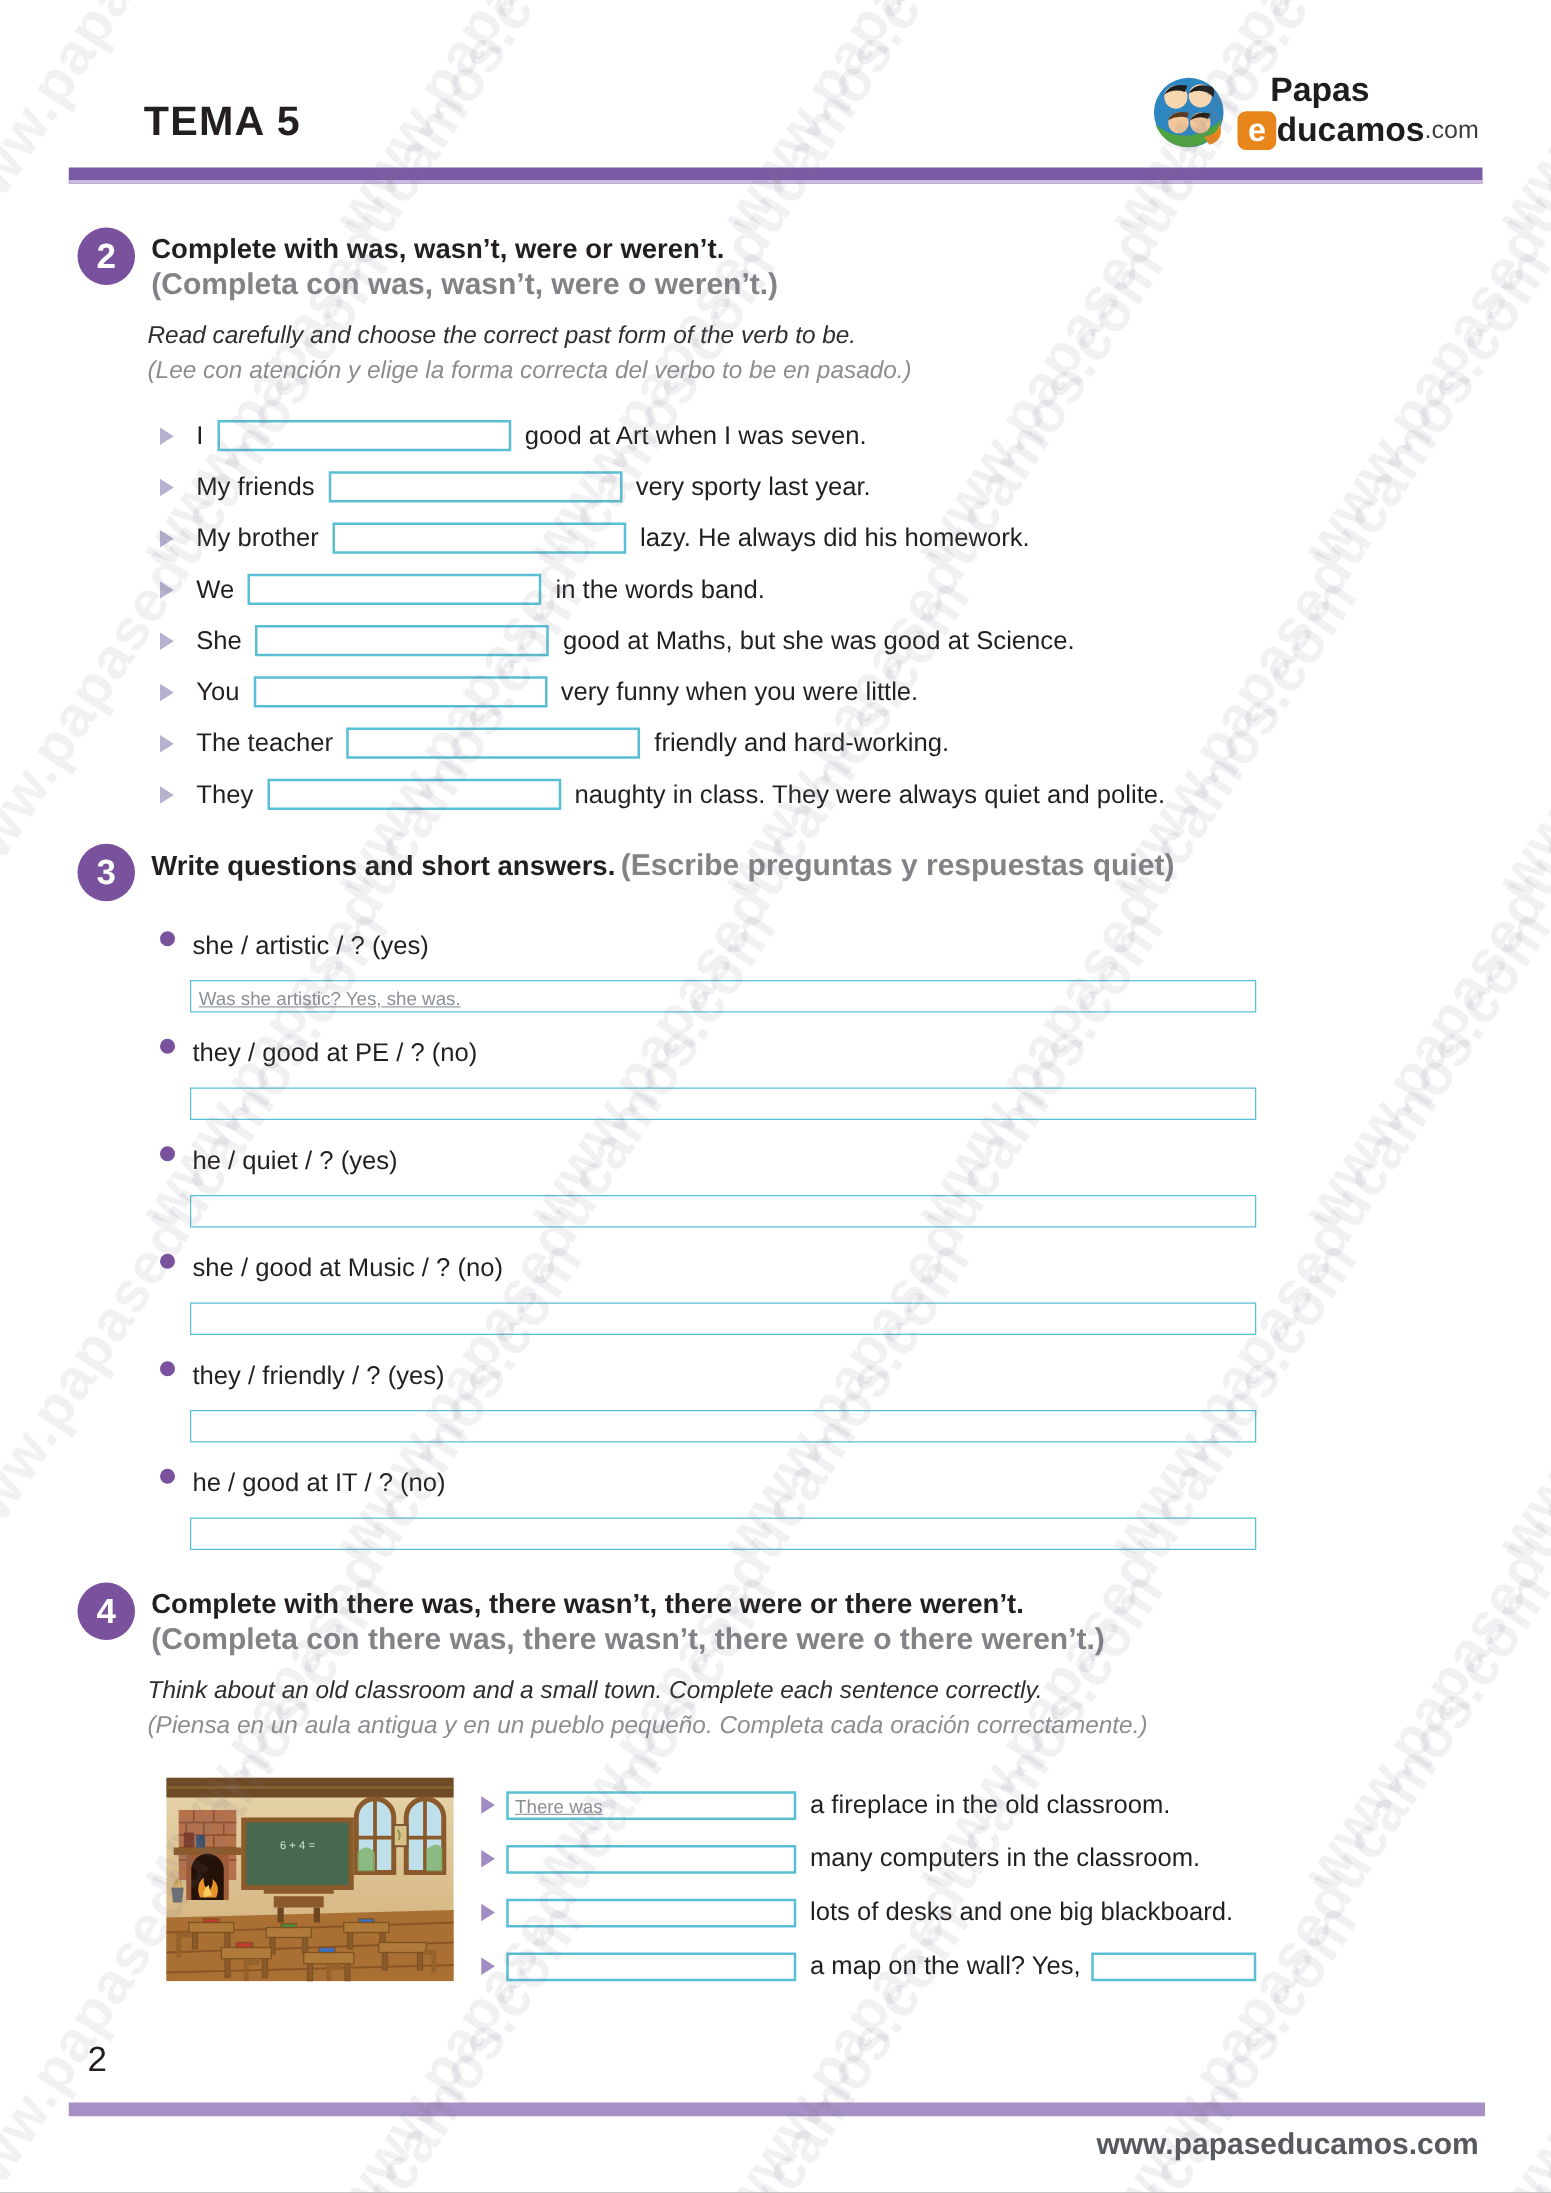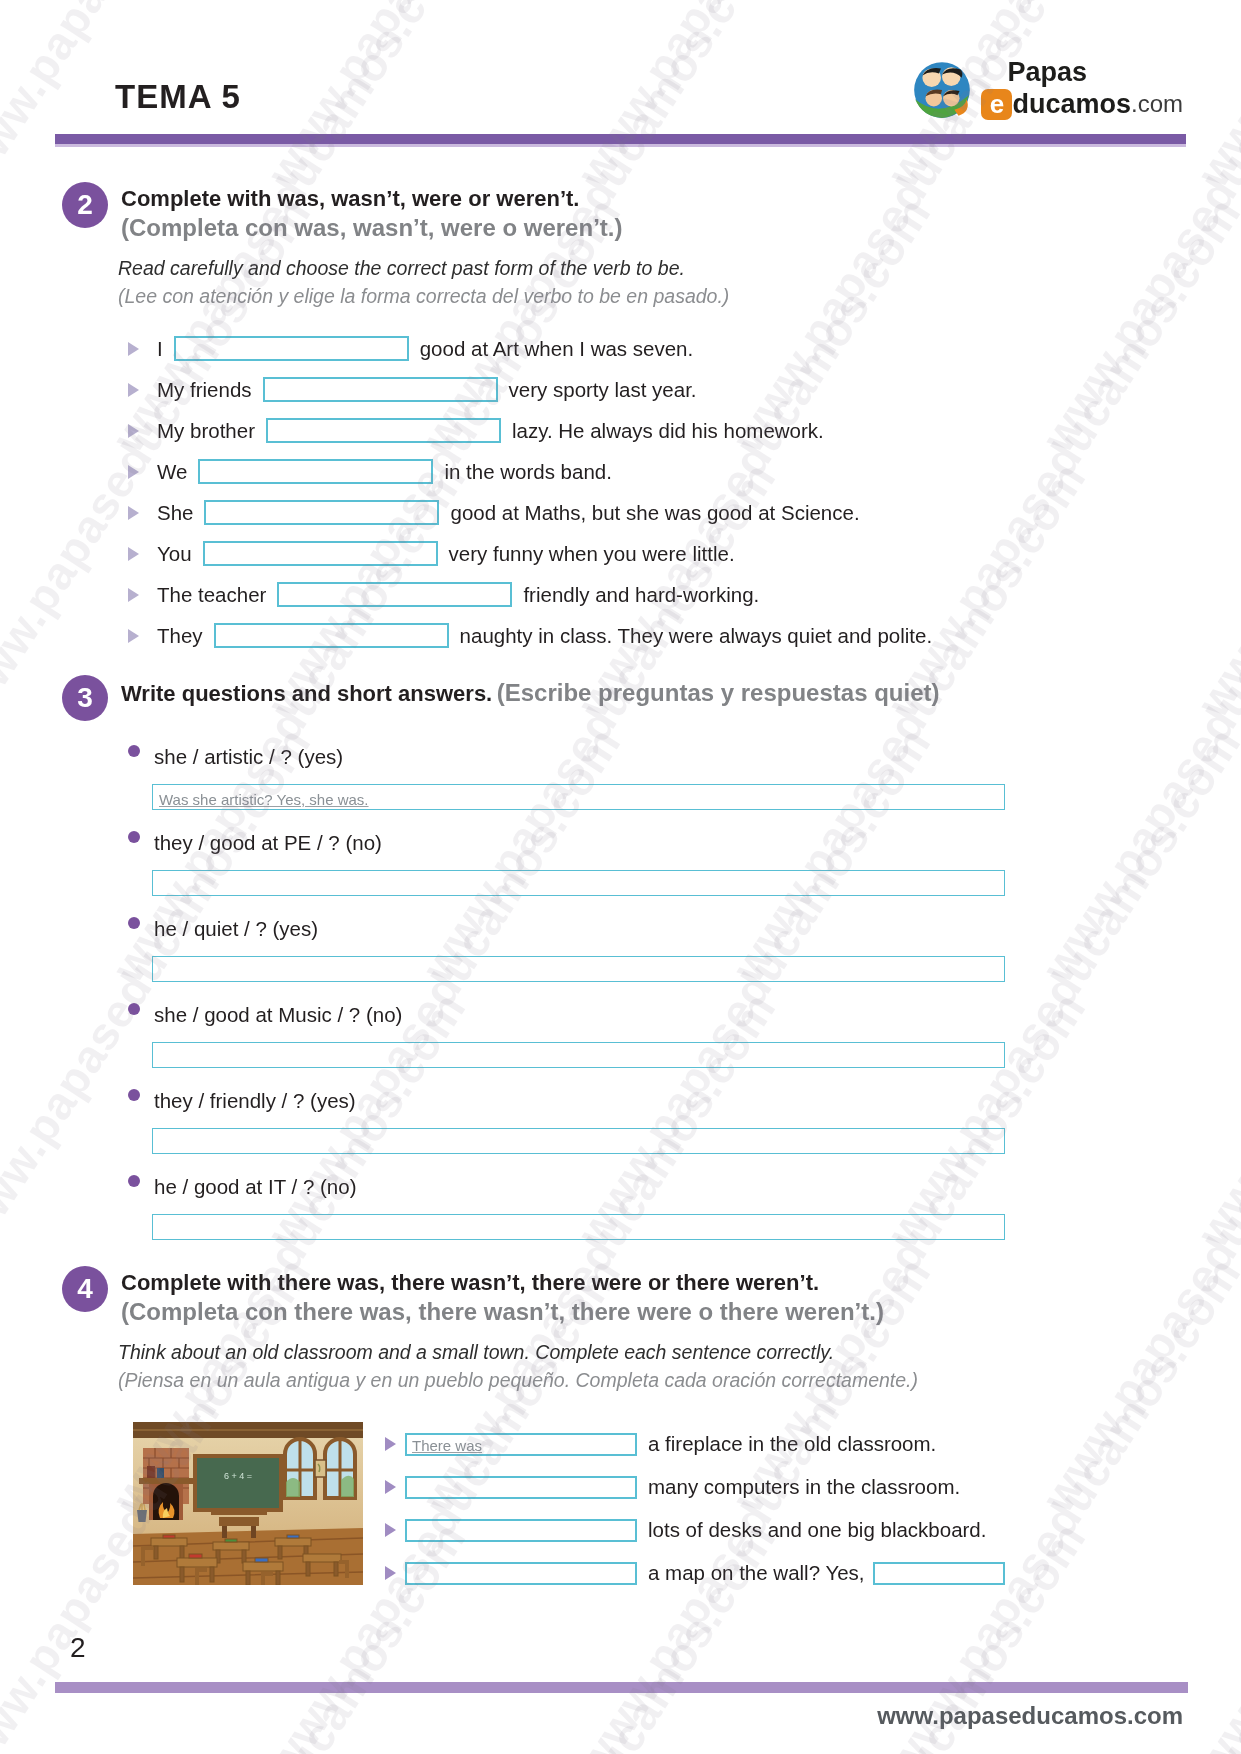--- a/index.html
+++ b/index.html
@@ -25,21 +25,21 @@
   
   .header{position:relative;z-index:2;display:flex;justify-content:space-between;align-items:flex-start;padding:56px 58px 0 115px;}
   .tema{font-size:33px;font-weight:bold;letter-spacing:1px;padding-top:22px;}
   .logo{display:flex;align-items:center;gap:6px;}
   .logo-icon{width:66px;height:66px;flex:0 0 auto;}
   .logo-text{line-height:1;}
   .logo-line1{font-size:27px;font-weight:bold;color:#1d1d1b;margin-left:26px;}
   .logo-line2{display:flex;align-items:center;margin-top:3px;}
   .logo-e{display:inline-flex;align-items:center;justify-content:center;width:31px;height:31px;border-radius:7px;background:#e8861b;color:#fff;font-size:26px;font-weight:bold;}
   .logo-rest{font-size:27px;font-weight:bold;color:#1d1d1b;}
-  .logo-tld{font-size:24px;color:#3c3c3c;}
+  .logo-tld{font-size:20px;color:#3c3c3c;}
   .rule-top{position:relative;z-index:2;margin:12px 55px 0 55px;height:10px;background:#7a5aa5;border-bottom:3px solid #cbbade;}
   
   .section{position:relative;z-index:2;padding-left:62px;padding-right:55px;}
   .ex-header{display:flex;gap:13px;}
   .exnum{flex:0 0 auto;width:46px;height:46px;border-radius:50%;background:#7a519d;color:#fff;font-weight:bold;font-size:28px;display:flex;align-items:center;justify-content:center;}
   .ex-titles{padding-top:3px;}
   .t-en{font-size:22px;font-weight:bold;color:#231f20;line-height:1.27;}
   .t-es{font-size:24px;font-weight:bold;color:#818386;line-height:1.27;}
   .instr{margin-left:56px;margin-top:12px;}
   .i-en{font-size:19.5px;font-style:italic;color:#2e2e2e;line-height:1.4;}

